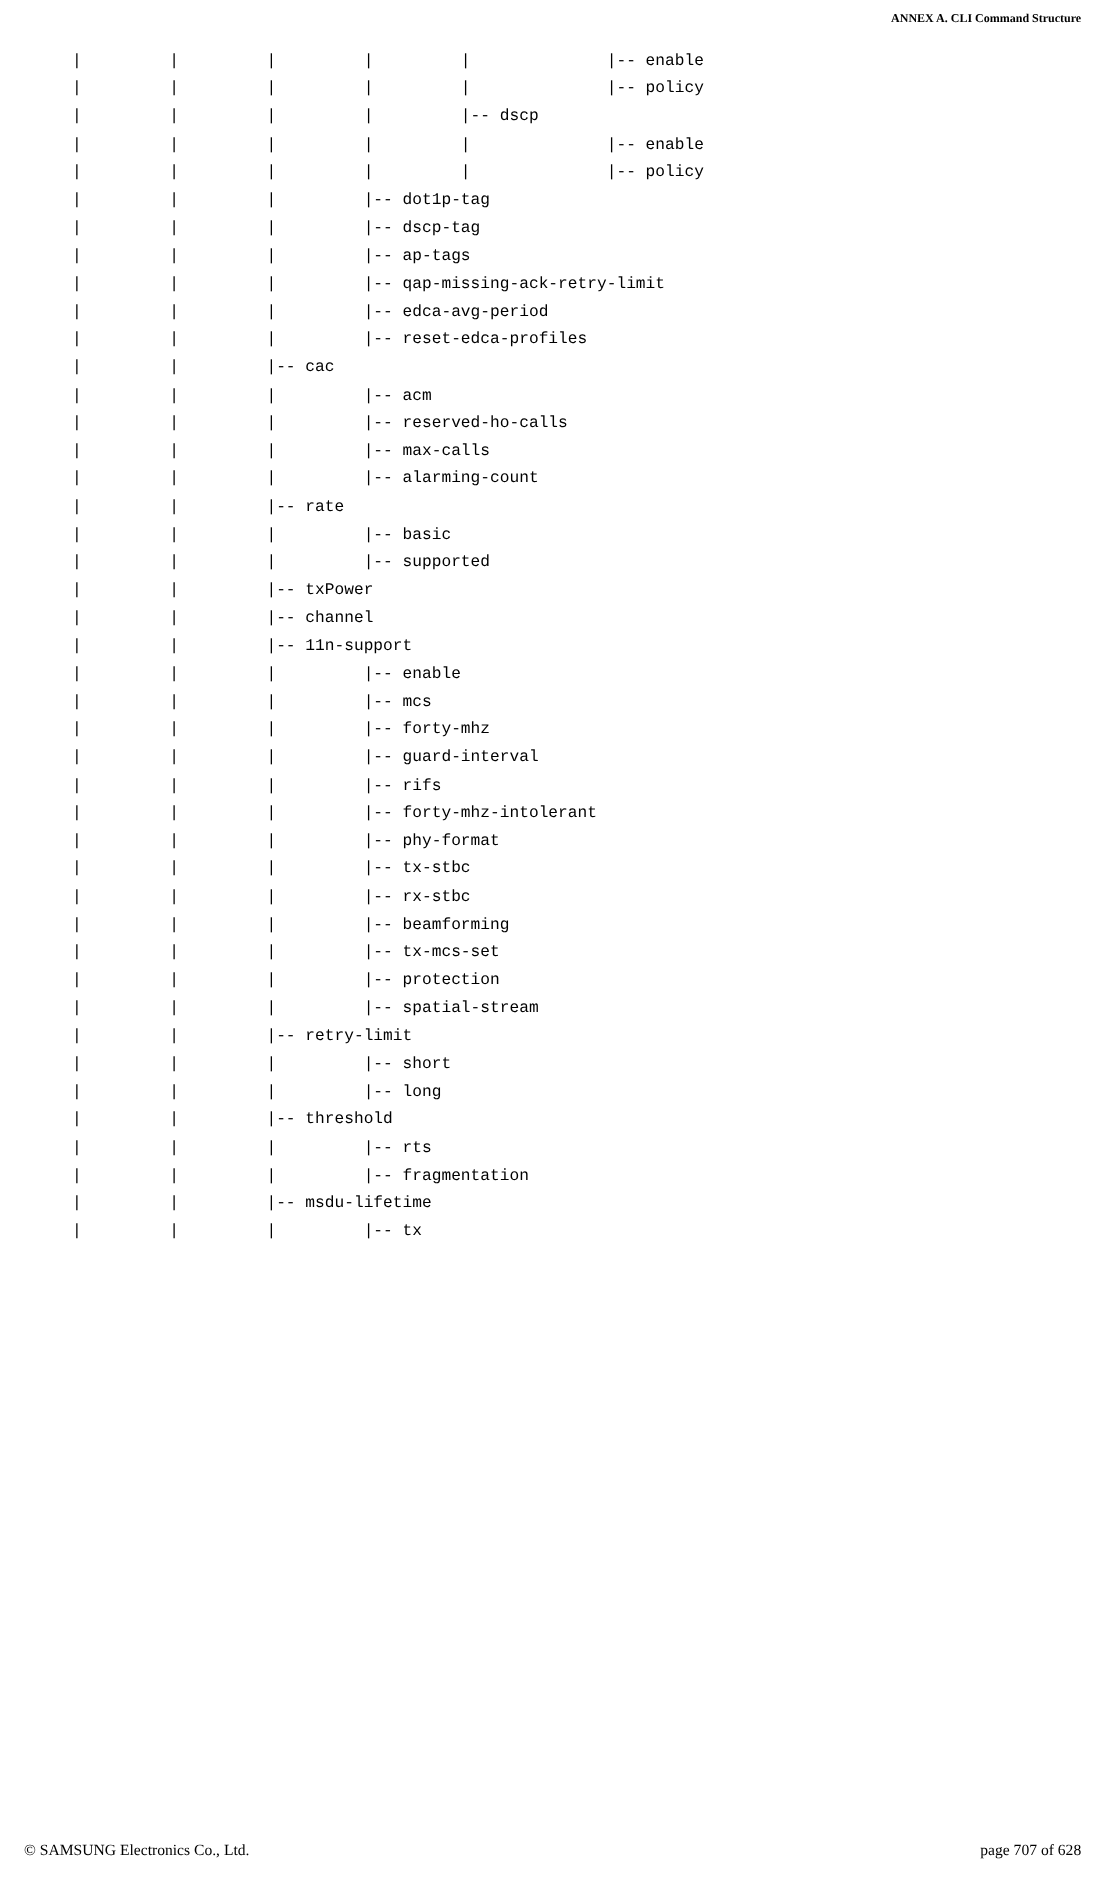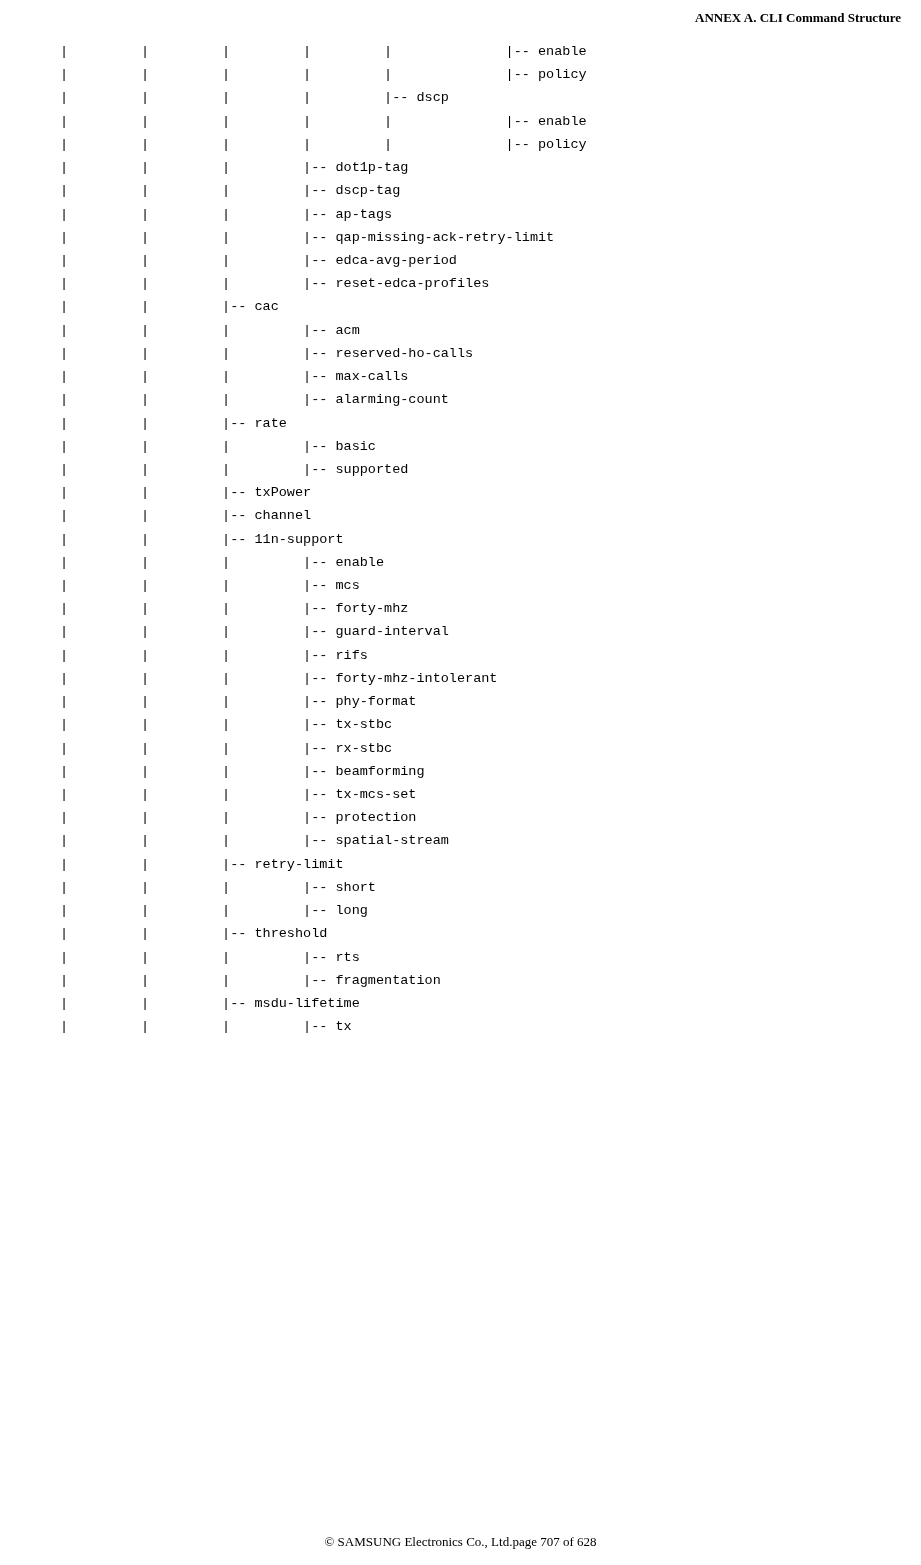--- a/index.html
+++ b/index.html
@@ -13,31 +13,31 @@
       background: #ffffff;
       font-family: "Times New Roman", Times, serif;
       font-size: 14px;
       color: #000000;
       position: relative;
     }
     .header {
       position: absolute;
       top: 10px;
       right: 20px;
-      font-size: 13px;
+      font-size: 10px;
       font-weight: bold;
       text-align: right;
     }
     .footer {
       position: absolute;
       bottom: 15px;
       left: 0;
       right: 0;
       display: flex;
-      justify-content: center;
+      justify-content: space-between;
       padding: 0 20px;
       font-size: 13px;
     }
     .content {
       position: absolute;
       top: 40px;
       left: 60px;
       right: 20px;
       bottom: 50px;
       font-family: "Courier New", Courier, monospace;

